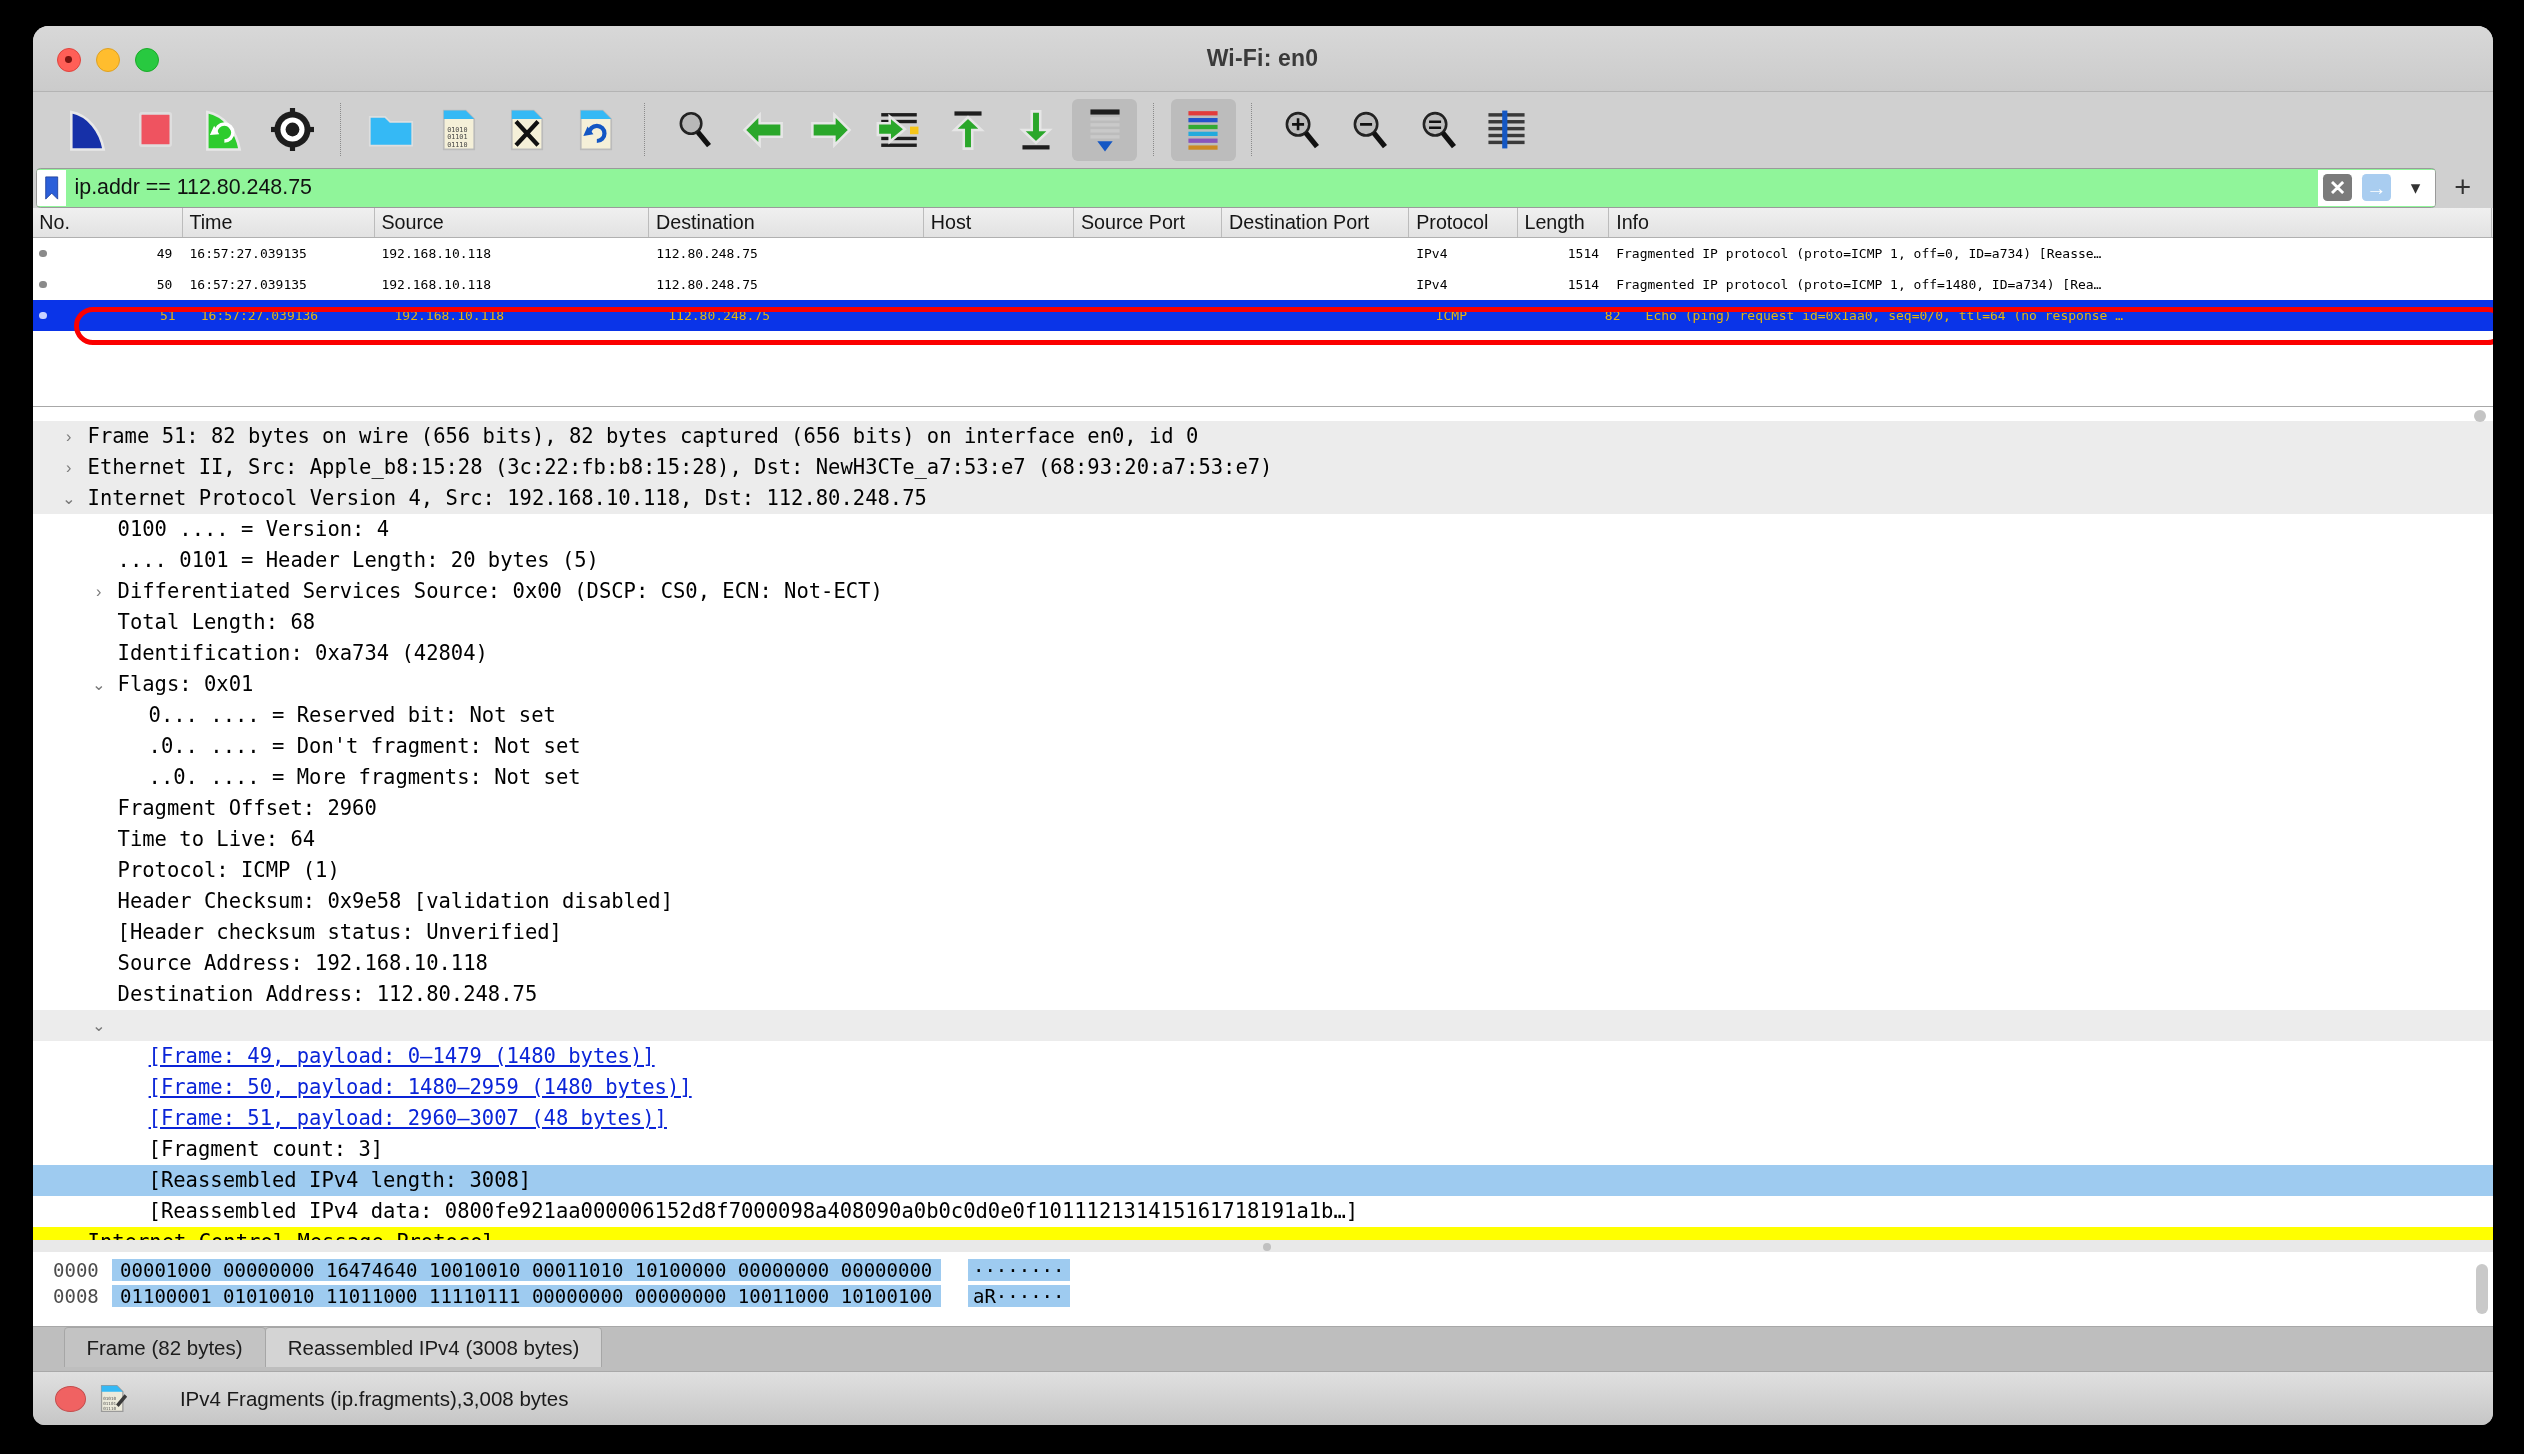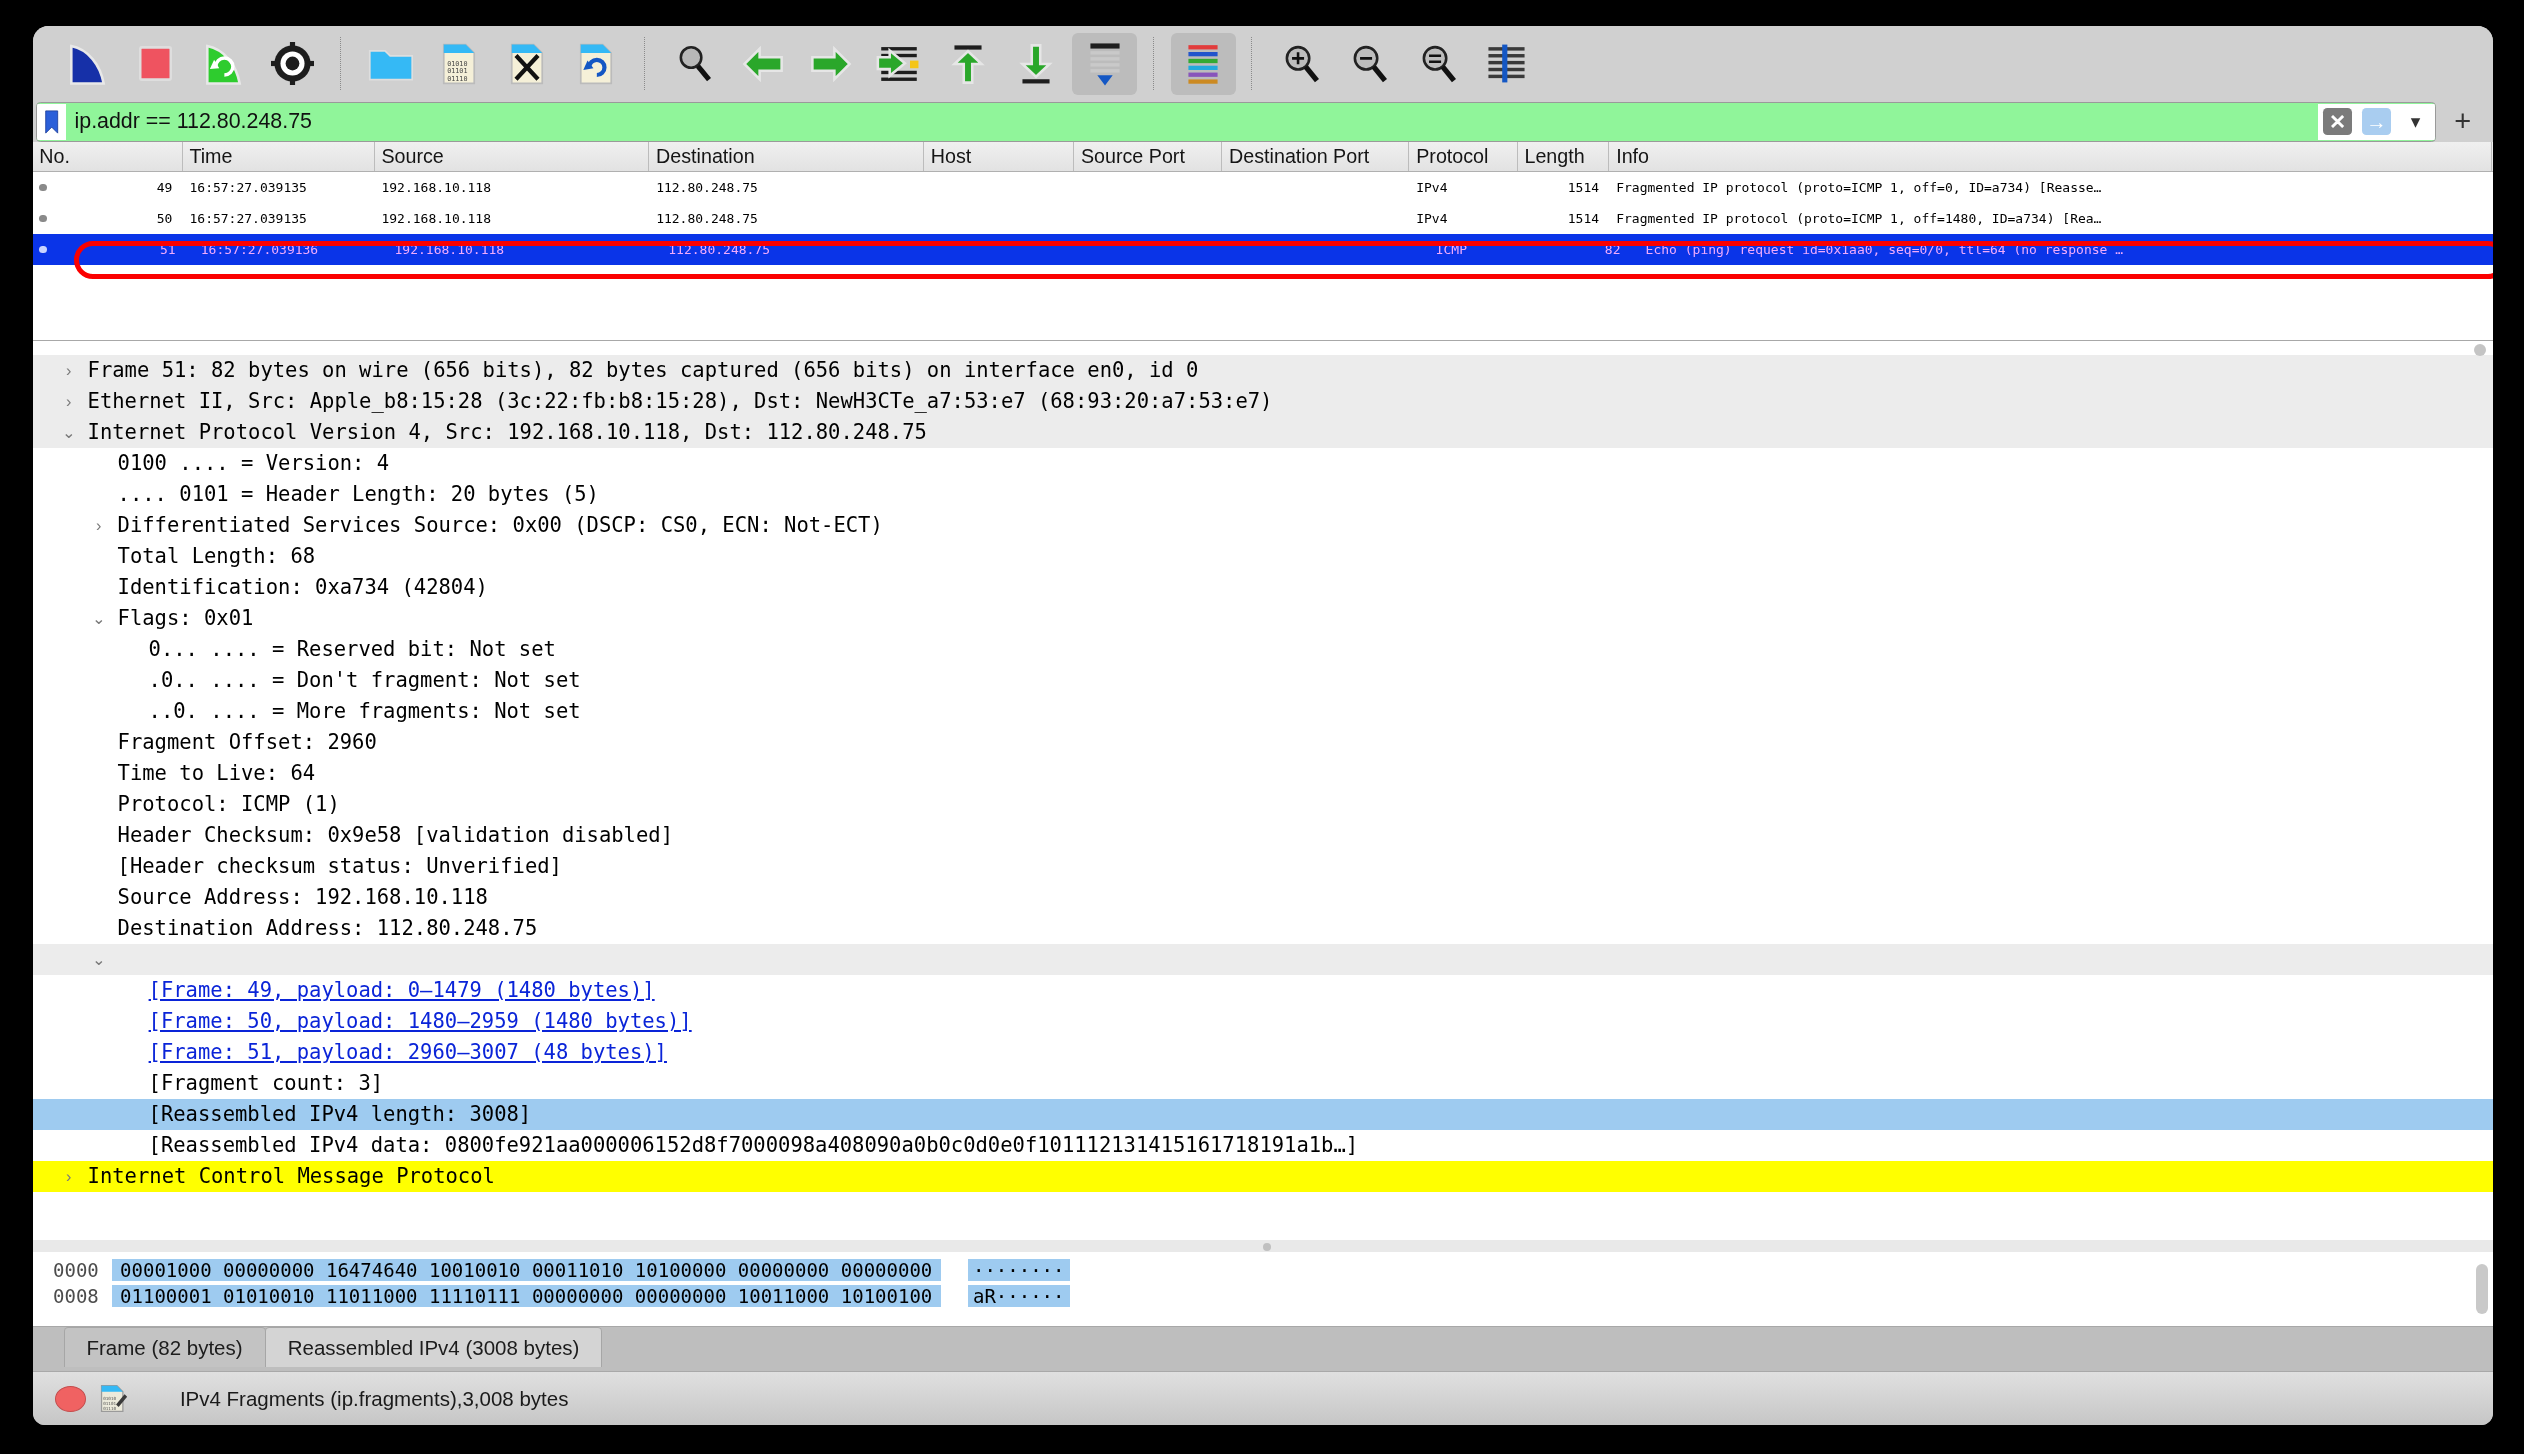--- a/index.html
+++ b/index.html
@@ -151,21 +151,21 @@
   }
   .prow {
     display: flex;
     height: 31px;
     font-family: "DejaVu Sans Mono", monospace;
     font-size: 13px;
     color: #000;
     align-items: center;
     white-space: nowrap;
   }
-  .prow.selected { background: #0a34e8; color: #f0abfc; gap: 8px; }
+  .prow.selected { background: #0a34e8; color: #eab308; gap: 8px; }
   .pc { box-sizing: border-box; overflow: hidden; white-space: nowrap; }
   .pc.num { text-align: right; padding-right: 10.3px; }
   .pc.len { text-align: right; padding-right: 10.3px; }
   .dotcell { width: 22px; display:flex; align-items:center; justify-content:center; }
   .dot { width: 7.7px; height: 7.7px; border-radius: 50%; background: #8a8a8a; }
   .prow.selected .dot { background: #c9d3ff; }
 
   #red-oval {
     position: absolute;
     left: 41px; top: 99px;
@@ -279,20 +279,28 @@
   .sdot { width: 10.3px; height: 10.3px; border-radius: 50%; background: #b9b9b9; }
   #status-profile { margin-left: 36px; margin-right: 5.1px; }
 
   svg { display: block; }
 </style>
 </head>
 <body>
 
 <div id="window">
 
+  <div id="titlebar">
+    <div class="lights">
+      <div class="light red"></div>
+      <div class="light yellow"></div>
+      <div class="light green"></div>
+    </div>
+    <div id="title-text">Wi-Fi: en0</div>
+  </div>
 
   <div id="toolbar">
 
     <div class="tbtn">
       <svg width="43" height="46" viewBox="0 0 50 54">
         <path d="M6 50 L6 6 C26 10 40 28 44 50 Z" fill="#1630a8" stroke="#e8e8e8" stroke-width="3"></path>
       </svg>
     </div>
 
     <div class="tbtn">

